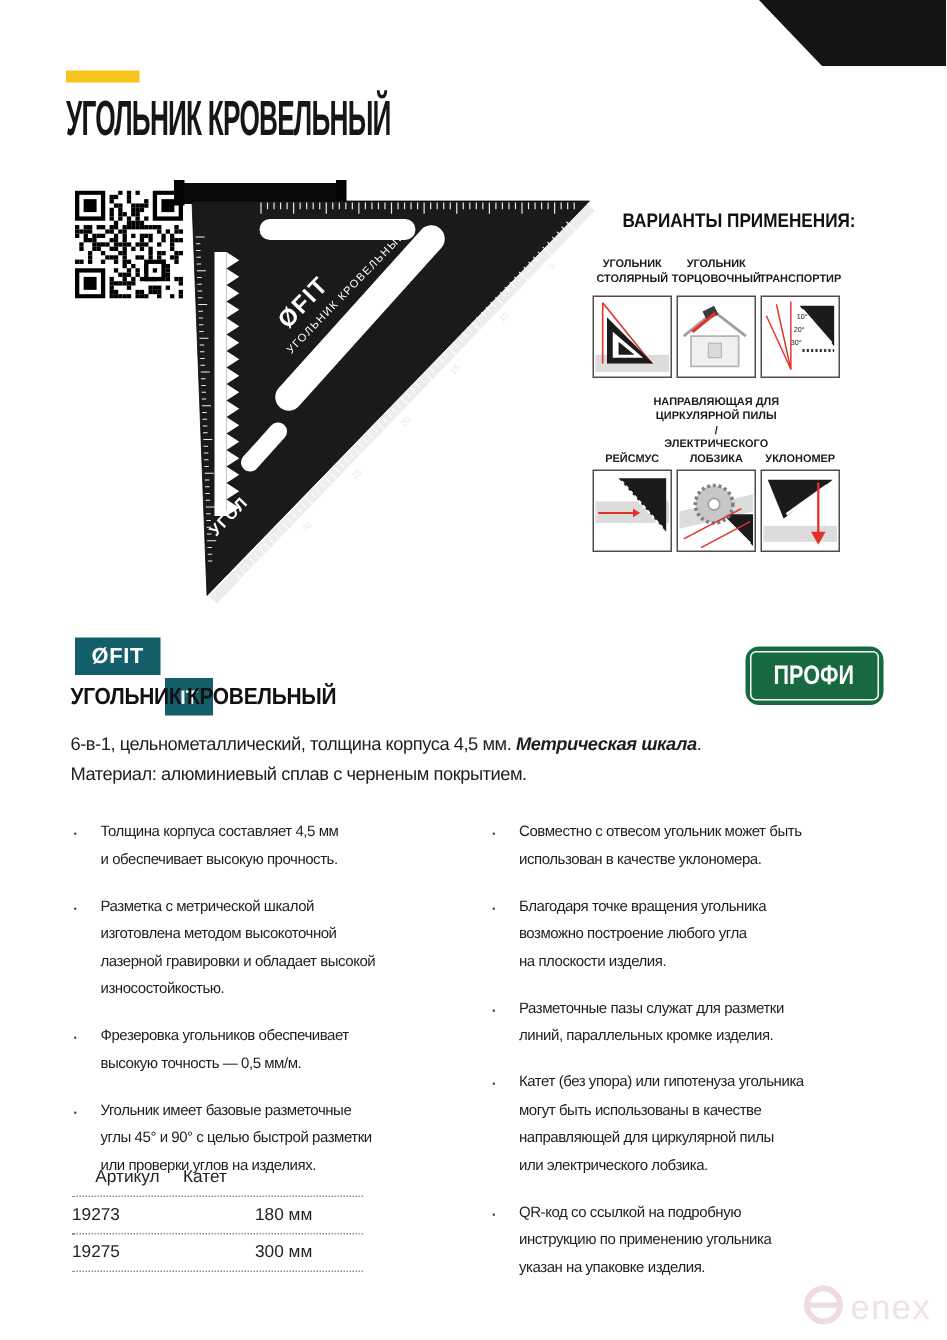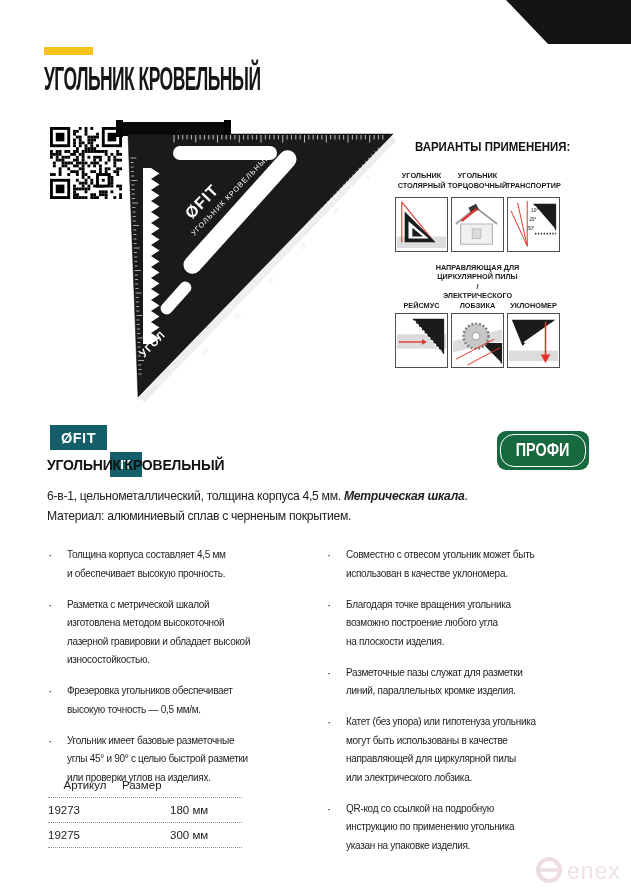--- a/index.html
+++ b/index.html
@@ -35,21 +35,21 @@
 
   
   .brand-row{position:absolute;left:50px;top:425px;display:flex;gap:3px;}
   .brand-block{height:25px;background:#135E69;color:#fff;display:flex;align-items:center;
                justify-content:center;font-weight:700;}
   .brand-fit{width:57px;font-size:14.5px;letter-spacing:.5px;}
   .brand-it{width:32px;font-size:13px;margin-top:27px;}
 
   .pro-badge{position:absolute;left:497px;top:431px;width:92px;height:39px;background:#17693F;
              border-radius:9px;box-sizing:border-box;padding:3px;}
-  .pro-badge-inner{width:100%;height:100%;border:1.6px solid #fff;border-radius:14px;box-sizing:border-box;
+  .pro-badge-inner{width:100%;height:100%;border:1.6px solid #fff;border-radius:4px;box-sizing:border-box;
              display:flex;align-items:center;justify-content:center;}
   .pro-badge-text{color:#fff;font-size:18px;font-weight:700;transform:scaleX(.8);white-space:nowrap;}
 
   .subtitle{position:absolute;left:47px;top:456px;font-size:15.5px;font-weight:700;color:#111;
             letter-spacing:-.2px;transform:scaleX(.9);transform-origin:left top;white-space:nowrap;}
 
   .summary{position:absolute;left:47px;top:487px;font-size:12.2px;line-height:19.5px;
            letter-spacing:-.3px;color:#1e1e1e;white-space:pre-line;}
   .summary b{font-weight:700;font-style:italic;}
 
@@ -661,21 +661,21 @@
       <span class="feat-dot">·</span>
       <span class="feat-text">QR-код со ссылкой на подробную
 инструкцию по применению угольника
 указан на упаковке изделия.</span>
       </div>
   </div>
 
   <div class="spec-table">
     <div class="spec-head">
       <span class="c1">Артикул</span>
-      <span>Размер</span>
+      <span>Катет</span>
     </div>
     <div class="spec-row">
       <span class="c1">19273</span>
       <span>180 мм</span>
     </div>
     <div class="spec-row">
       <span class="c1">19275</span>
       <span>300 мм</span>
     </div>
   </div>

